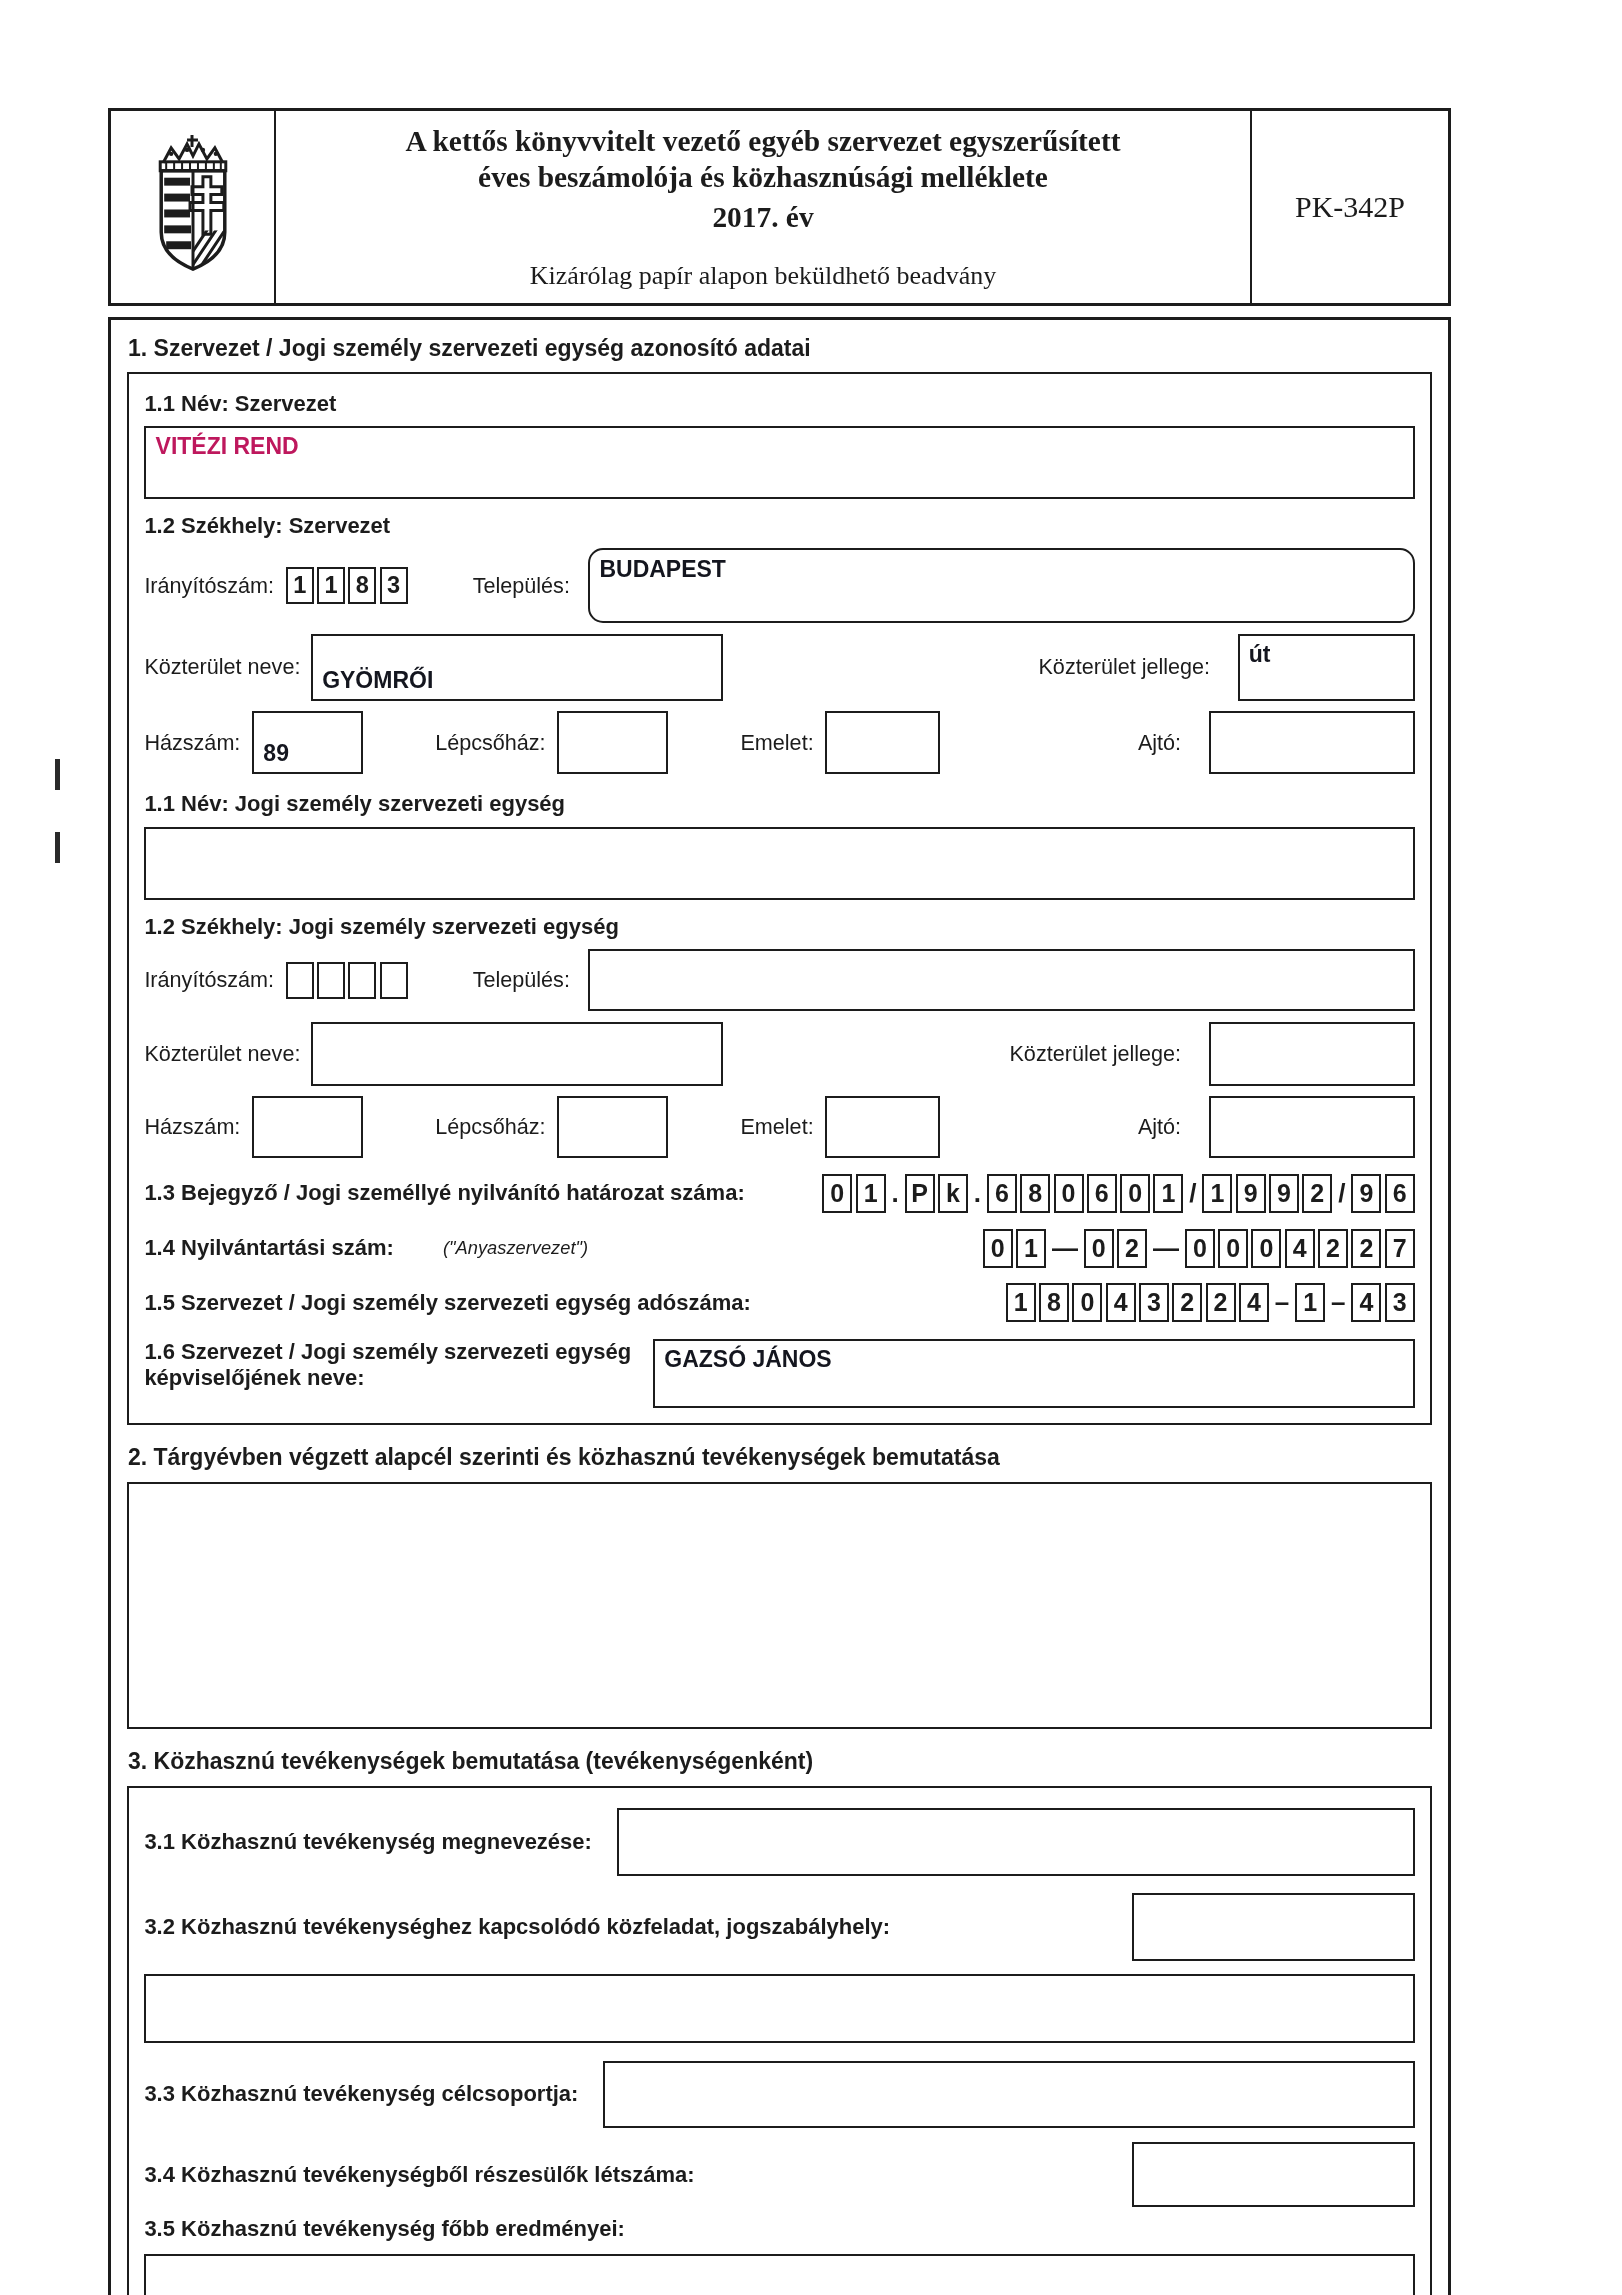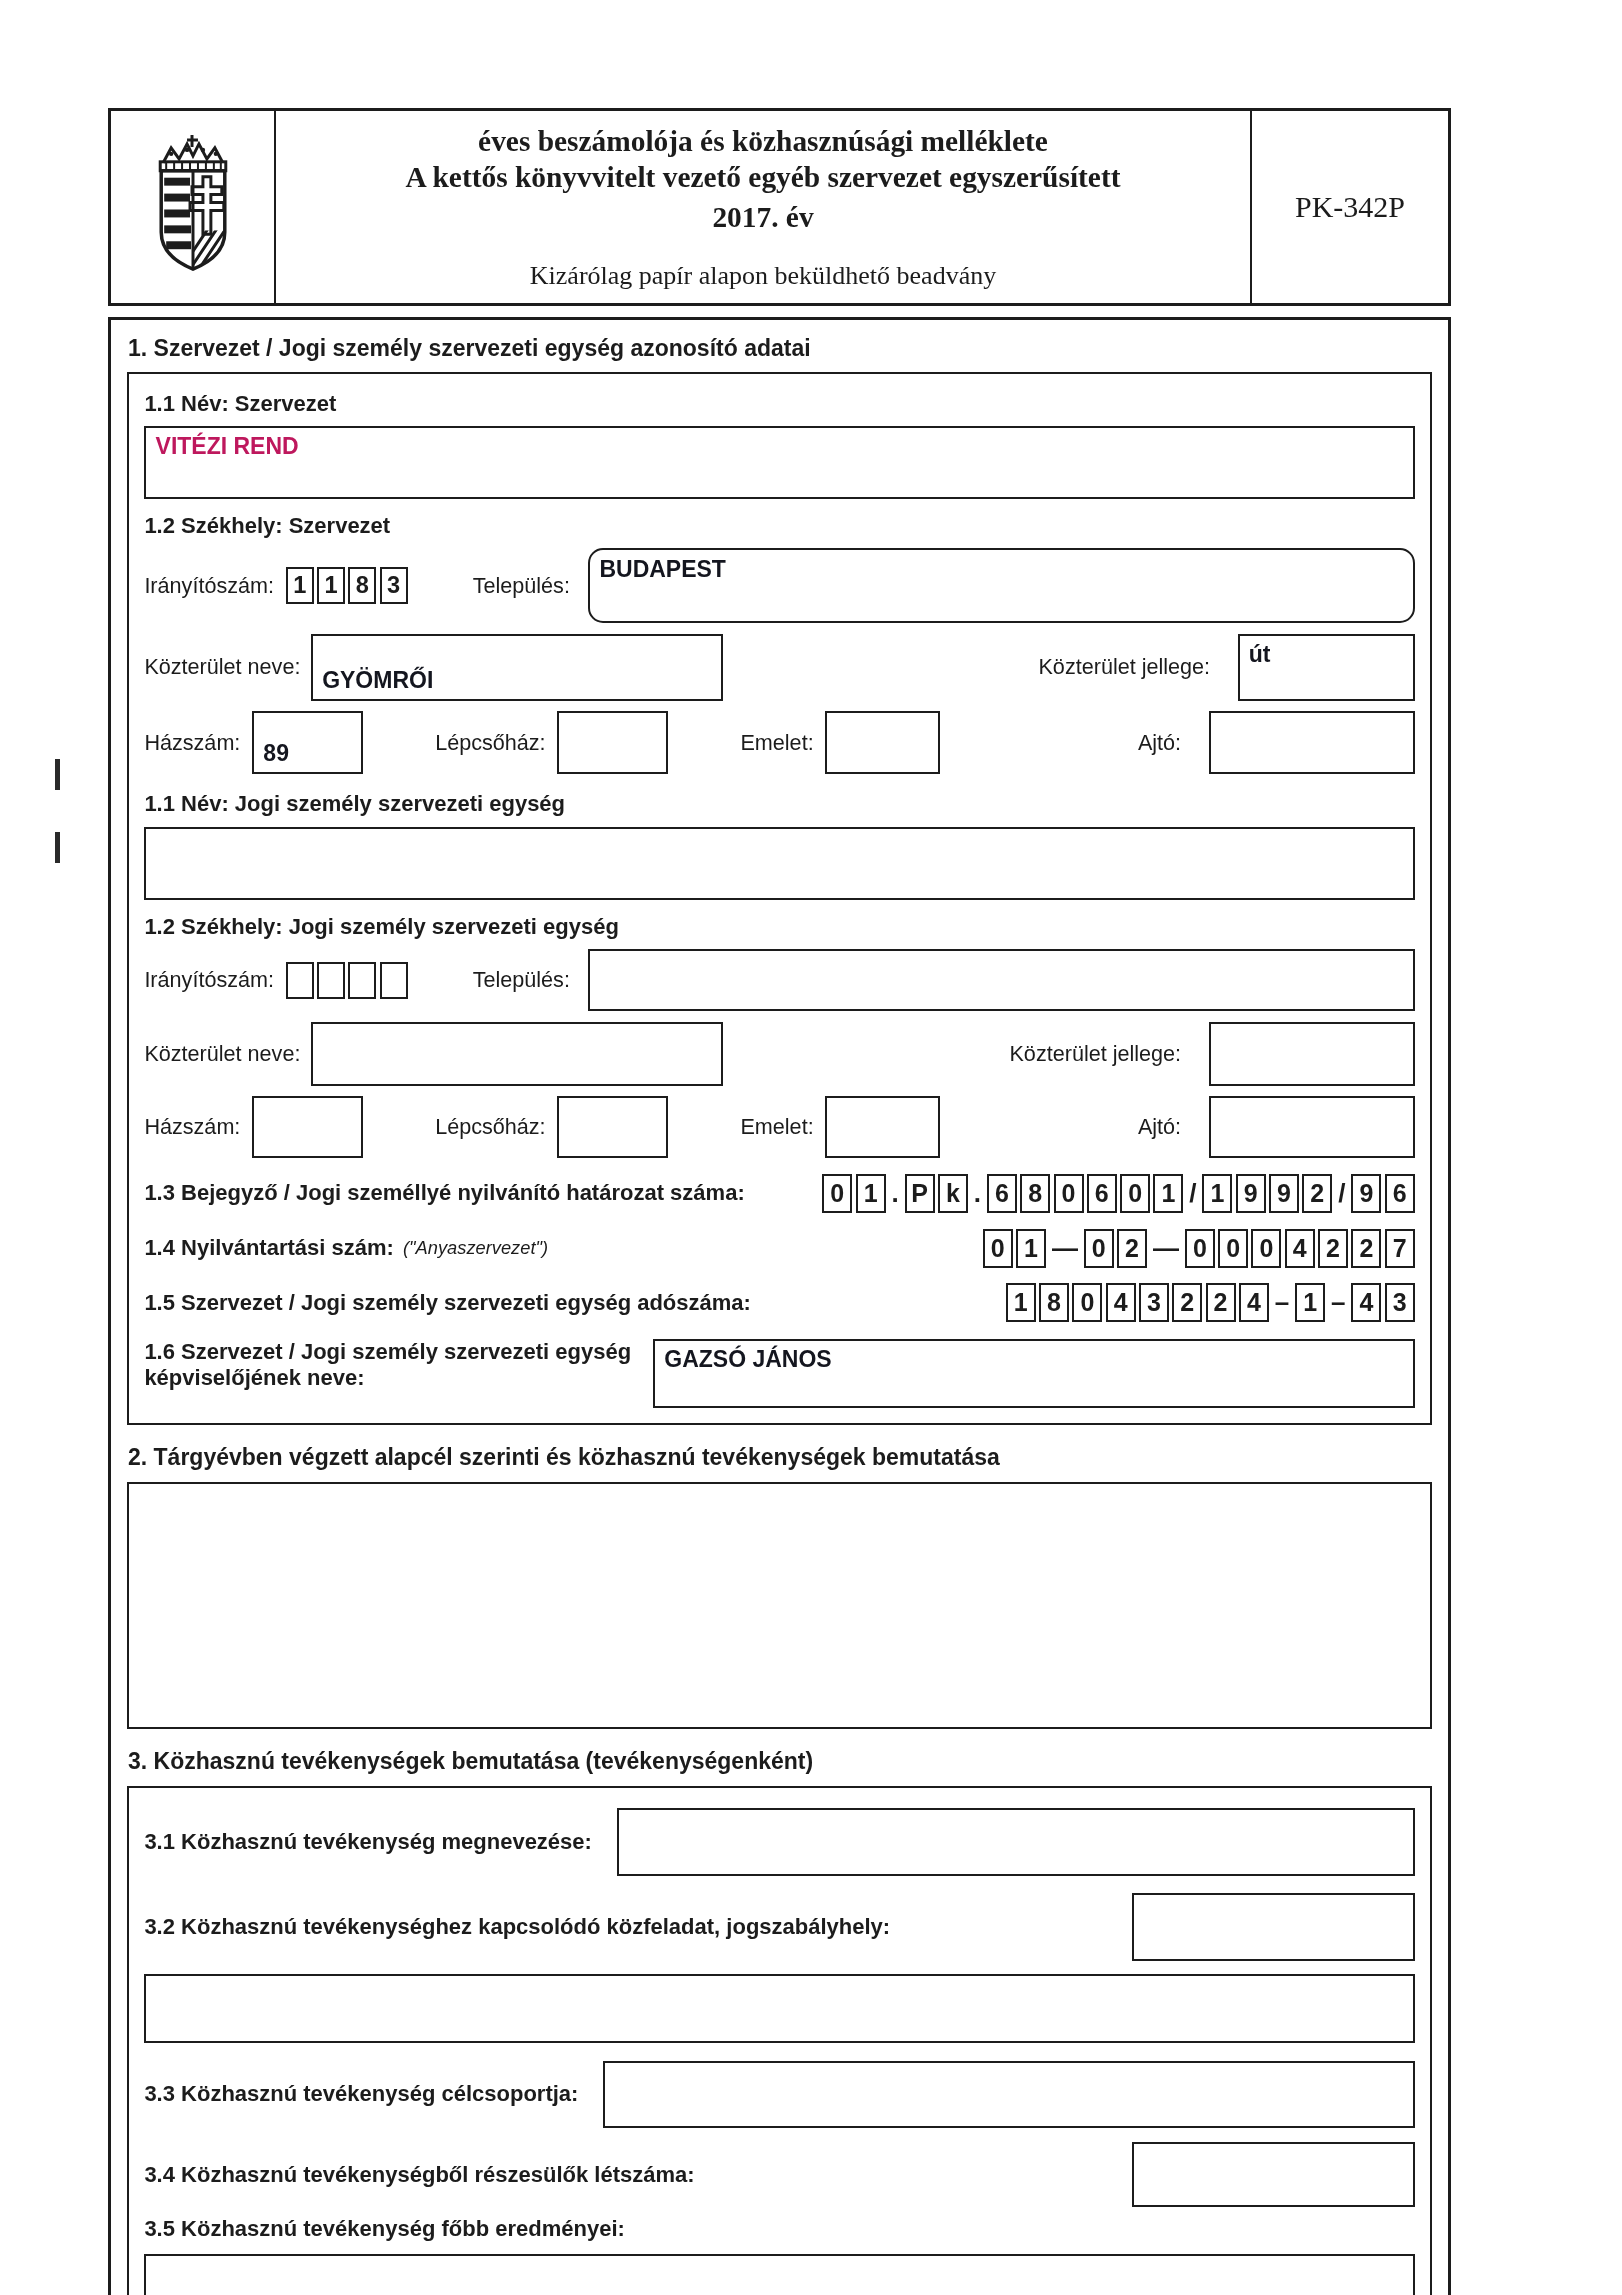--- a/index.html
+++ b/index.html
@@ -55,21 +55,21 @@
     display: flex; align-items: center; justify-content: center;
     font-weight: bold; font-size: 23.6px;
   }
   .dgrp { display: flex; gap: 3.3px; }
   .dcell {
     width: 30px; height: 39px; border: 2px solid #1c1c1c; background: #fff;
     display: flex; align-items: center; justify-content: center;
     font-weight: bold; font-size: 25px;
   }
   .dsep { font-weight: bold; font-size: 26px; margin: 0 5.9px; }
-  .numrow { display: flex; align-items: center; margin-top: 15.7px; }
+  .numrow { display: flex; align-items: center; margin-top: 15.7px; gap: 40px; }
   .numrow .rgt { margin-left: auto; display: flex; align-items: center; }
   .numlbl { font-weight: bold; font-size: 22px; }
   .note { font-style: italic; font-size: 18.3px; margin-left: 9.2px; white-space: nowrap; }
 
   .org-ink { color: #be185d; }
 
   .artifact { position: absolute; background: #2a2a2a; }
 
   svg .st { fill: none; stroke: #1c1c1c; }
 </style>
@@ -109,22 +109,22 @@
           <clipPath id="br">
               <path d="M60 98 H92 Q92 124 60 137 Z"></path>
             </clipPath>
           <g clip-path="url(#br)">
             <path class="st" stroke-width="3" d="M55 140 L85 95 M62 143 L92 98 M69 146 L99 101 M76 149 L106 104 M48 137 L78 92"></path>
           </g>
         </svg>
       </div>
       <div class="hdr-title">
         <div class="t1">
+          <div>A kettős könyvvitelt vezető egyéb szervezet egyszerűsített</div>
           <div>éves beszámolója és közhasznúsági melléklete</div>
-          <div>A kettős könyvvitelt vezető egyéb szervezet egyszerűsített</div>
         </div>
         <div class="t2">2017. év</div>
         <div class="sub">Kizárólag papír alapon beküldhető beadvány</div>
       </div>
       <div class="hdr-code">PK-342P</div>
     </div>
 
     <div class="outer">
 
       <div class="sec-title">1. Szervezet / Jogi személy szervezeti egység azonosító adatai</div>

